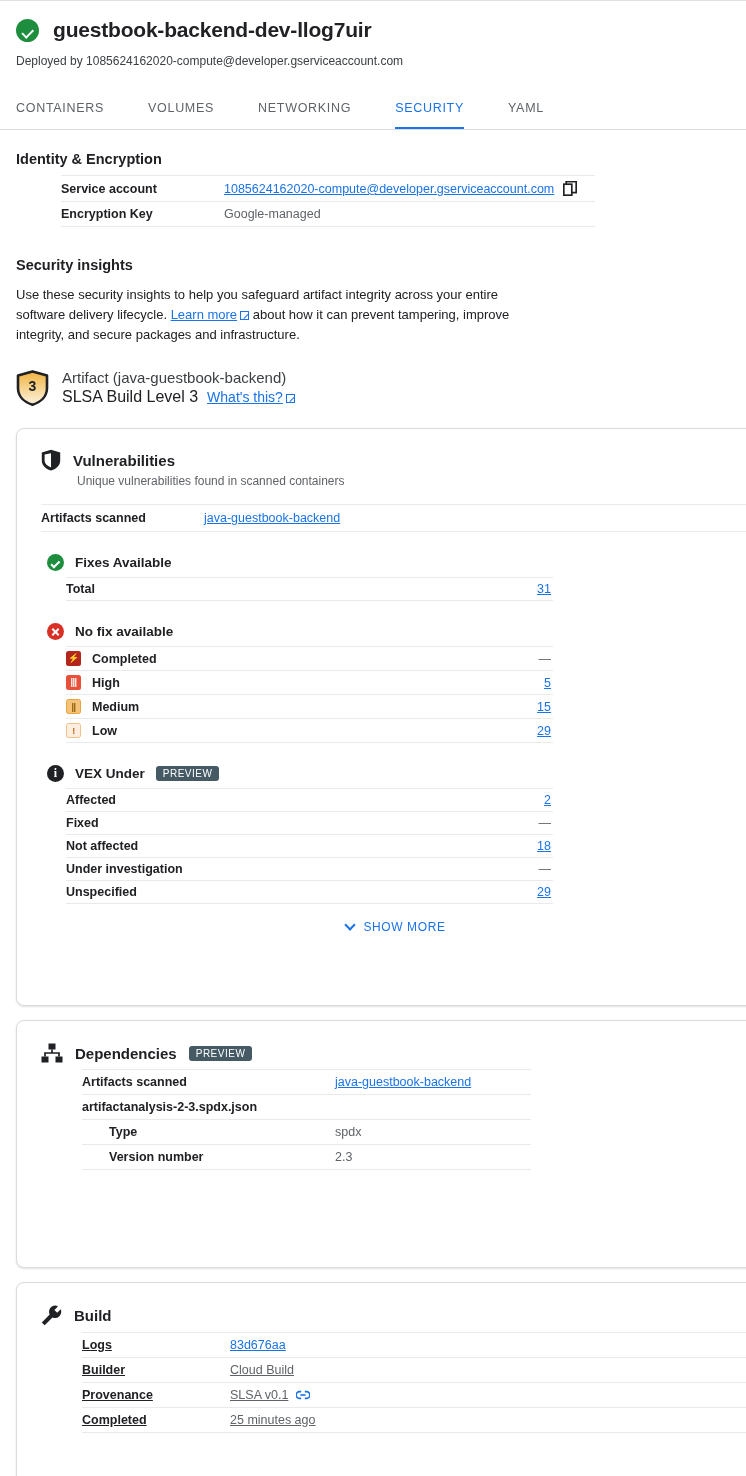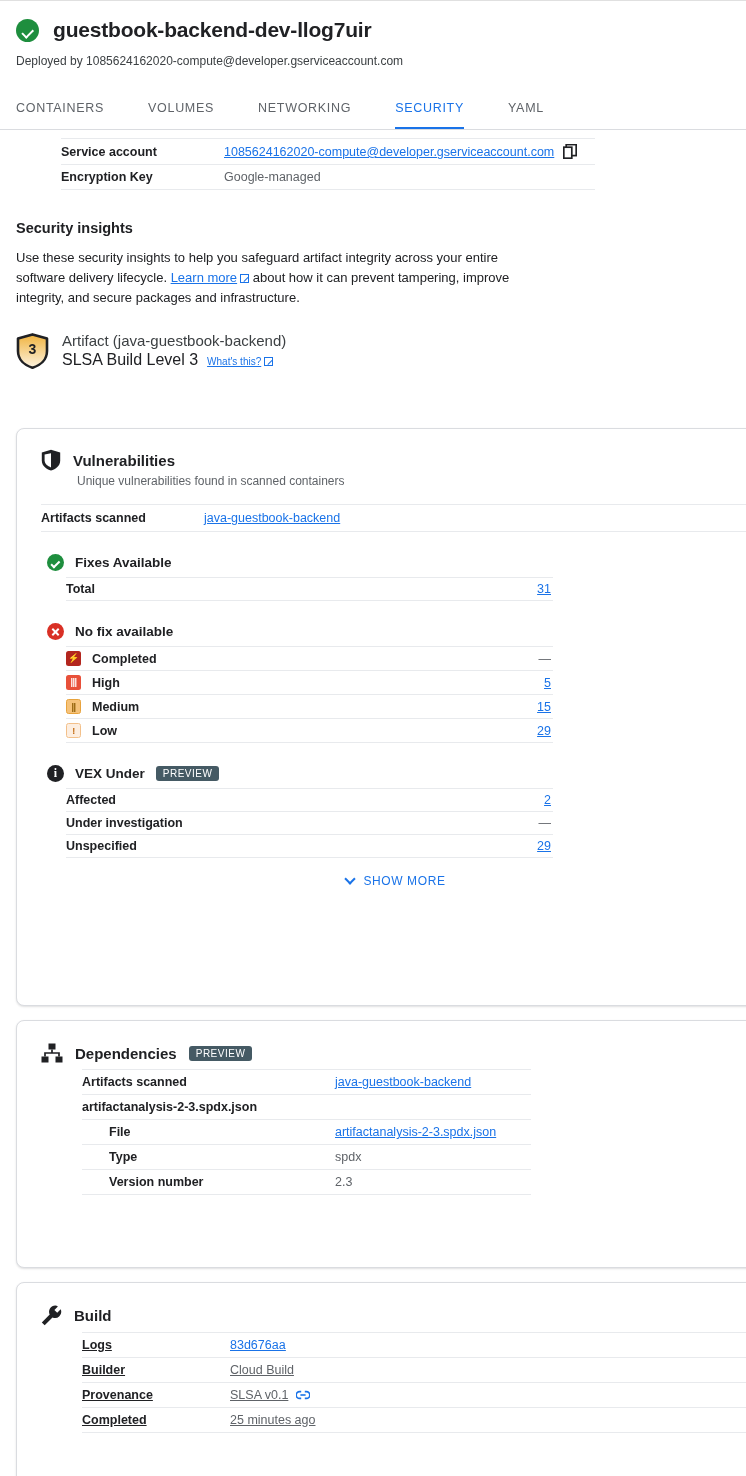--- a/index.html
+++ b/index.html
@@ -54,21 +54,21 @@
   #identity-table { width:534px; margin-top:8px; }
   #identity-table td.k { width:163px; }
 
   
   .si-para { font-size:13px; line-height:20px; color:#202124; margin-top:12px; width:500px; }
 
   .slsa-row { display:flex; align-items:center; gap:13px; margin-top:24px; }
   .slsa-badge { width:33px; height:36px; flex:0 0 auto; }
   .slsa-sub { font-size:15px; color:#3c4043; }
   .slsa-title { font-size:16px; color:#202124; margin-top:2px; display:flex; align-items:baseline; gap:9px; }
-  .slsa-title .lnk { font-size:10px; }
+  .slsa-title .lnk { font-size:14px; }
 
   
   .extl { display:inline-block; width:9px; height:9px; border:1.3px solid #1a73e8; position:relative; vertical-align:-1px; margin-left:3px; }
   .extl:after { content:""; position:absolute; width:6px; height:1.3px; background:#1a73e8; transform:rotate(-45deg); left:2px; top:3.5px; }
 
   
   .card {
     position:absolute; left:16px; background:#fff;
     border:1px solid #dadce0; border-radius:8px;
     box-shadow:0 1px 2px rgba(60,64,67,.16);
@@ -175,20 +175,21 @@
 <div class="tabs">
   <div class="tab">CONTAINERS</div>
   <div class="tab">VOLUMES</div>
   <div class="tab">NETWORKING</div>
   <div class="tab active">SECURITY</div>
   <div class="tab">YAML</div>
 </div>
 
 <div class="content">
 
+  <div style="margin-top:21px;" class="sec-h">Identity &amp; Encryption</div>
   <table class="kvt" id="identity-table">
     <tbody>
         <tr class="topb">
       <td class="k">Service account</td>
       <td class="v">
         <a class="lnk">1085624162020-compute@developer.gserviceaccount.com</a><span class="copy-ic"><svg viewBox="0 0 14 15" width="14" height="15">
                 <rect x="3.2" y="0.6" width="10" height="11" fill="none" stroke="#202124" stroke-width="1.7"></rect>
                 <rect x="0.8" y="3.2" width="8" height="11" fill="#fff" stroke="#202124" stroke-width="1.7"></rect>
               </svg></span>
       </td>
@@ -290,20 +291,28 @@
         <span class="t">VEX Under</span>
         <span class="badge-preview">PREVIEW</span>
       </div>
       <table class="stat-tbl" style="width:487px;">
         <tbody>
             <tr>
           <td class="lbl">Affected</td>
           <td class="num"><a class="lnk">2</a></td>
         </tr>
         <tr>
+          <td class="lbl">Fixed</td>
+          <td class="num"><span class="dash">—</span></td>
+        </tr>
+        <tr>
+          <td class="lbl">Not affected</td>
+          <td class="num"><a class="lnk">18</a></td>
+        </tr>
+        <tr>
           <td class="lbl">Under investigation</td>
           <td class="num"><span class="dash">—</span></td>
         </tr>
         <tr>
           <td class="lbl">Unspecified</td>
           <td class="num"><a class="lnk">29</a></td>
         </tr>
       </tbody>
         </table>
     </div>
@@ -328,24 +337,20 @@
     <table class="d-tbl">
       <tbody>
           <tr>
         <td class="k">Artifacts scanned</td>
         <td class="v"><a class="lnk">java-guestbook-backend</a></td>
       </tr>
       <tr>
         <td class="file-head" colspan="2">artifactanalysis-2-3.spdx.json</td>
       </tr>
       <tr>
-        <td class="k d-indent">File</td>
-        <td class="v"><a class="lnk">artifactanalysis-2-3.spdx.json</a></td>
-      </tr>
-      <tr>
         <td class="k d-indent">Type</td>
         <td class="v">spdx</td>
       </tr>
       <tr>
         <td class="k d-indent">Version number</td>
         <td class="v">2.3</td>
       </tr>
     </tbody>
       </table>
   </div>

